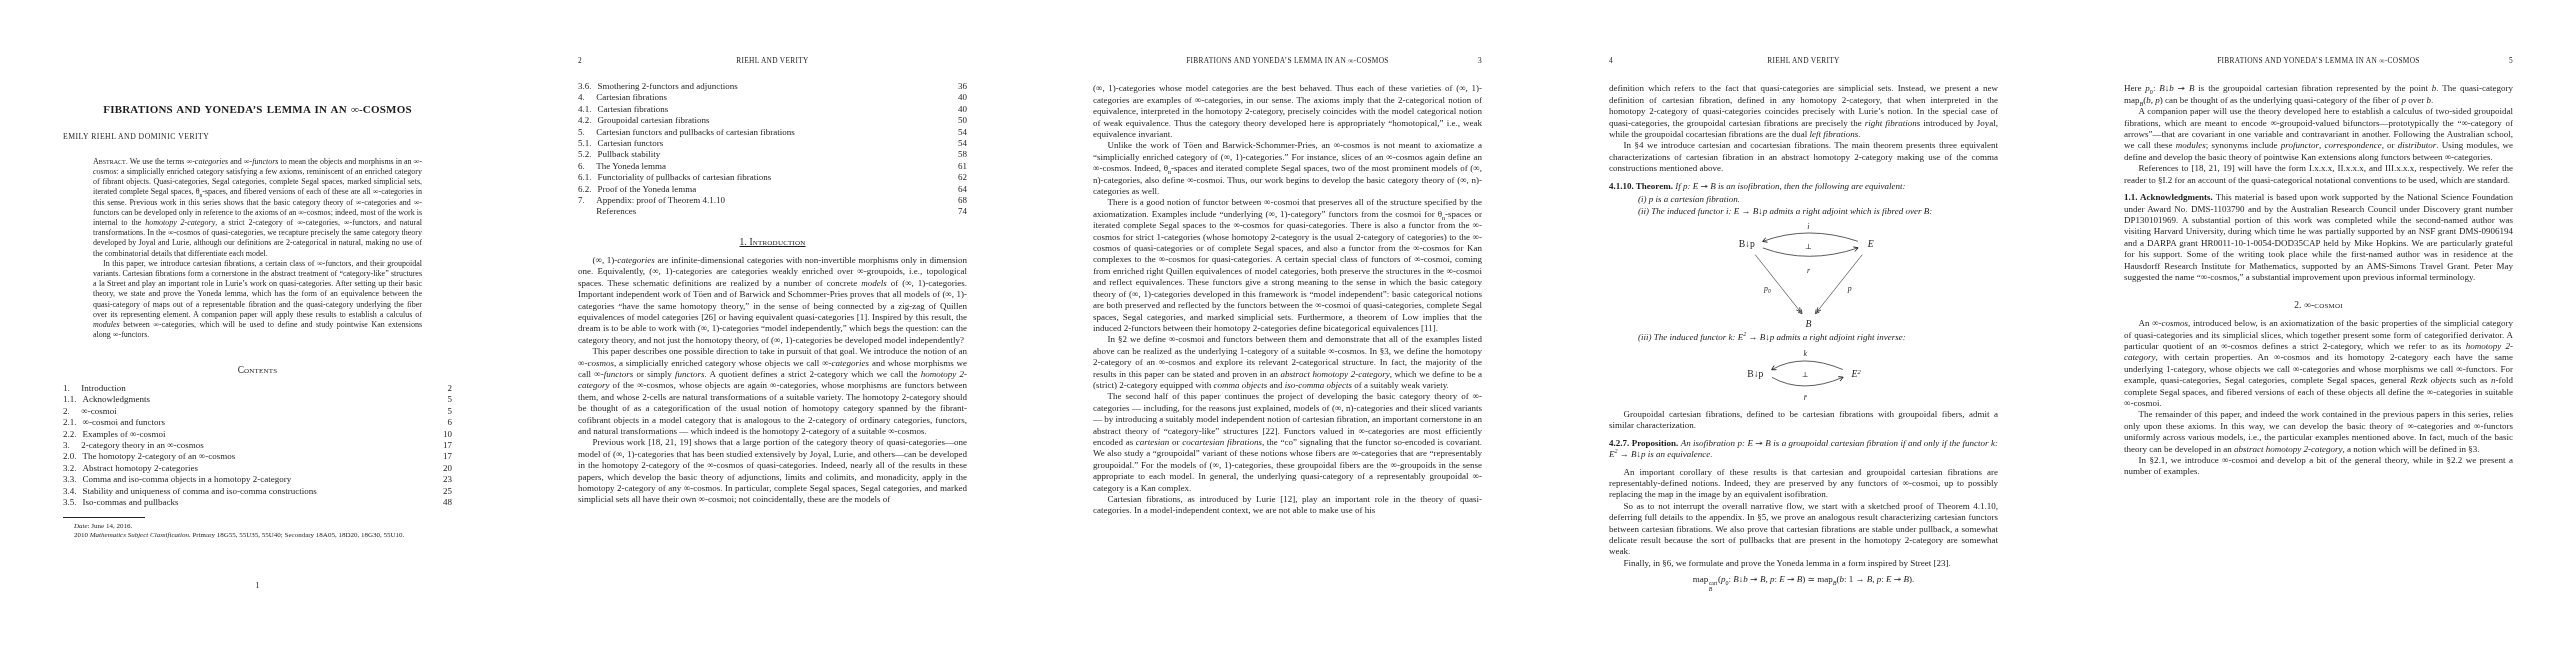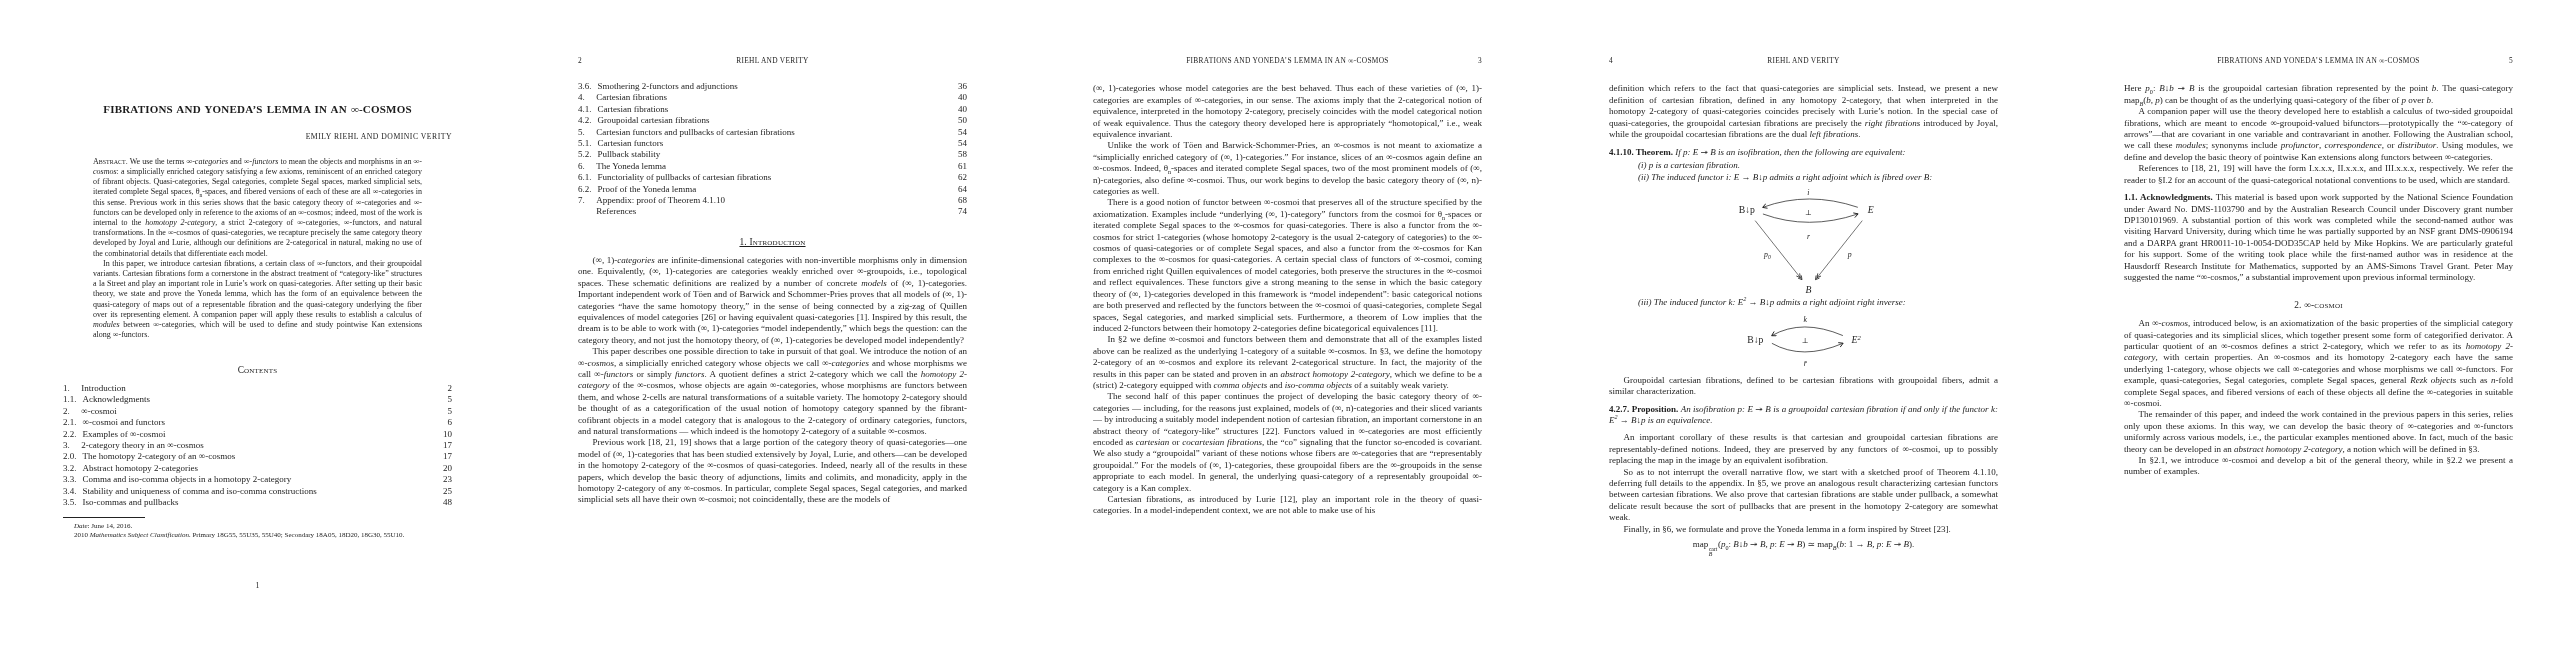--- a/index.html
+++ b/index.html
@@ -9,21 +9,21 @@
   }
   #pages{position:relative;width:2576px;height:667px}
   .page{position:absolute;top:0;width:515px;height:667px;overflow:hidden;background:#fff}
   .runhead{width:389px;margin:56px auto 0;position:relative;height:9.4px;
     font-size:7.4px;letter-spacing:0.3px;text-align:center;white-space:nowrap}
   .hl{position:absolute;left:0}
   .hr{position:absolute;right:0}
   .pgbody{width:389px;margin:12px auto;font-size:9px;line-height:11.4px;text-align:justify}
   .title{text-align:center;font-size:11px;font-weight:bold;margin:103px 0 0;
     letter-spacing:0.2px;word-spacing:1.1px;line-height:13.3px;text-indent:0}
-  .authors{text-align:right;font-size:7.7px;margin-top:14.5px;letter-spacing:0.5px;text-indent:0}
+  .authors{text-align:left;font-size:7.7px;margin-top:14.5px;letter-spacing:0.5px;text-indent:0}
   .abs{width:329px;margin:14.5px auto 0;font-size:8px;line-height:10.2px;text-align:justify}
   .absp{margin:0}
   .absp.ind{text-indent:10px}
   .sc{font-variant:small-caps}
   .secH{text-align:center;font-size:9.4px;margin:0;font-variant:small-caps;
     letter-spacing:0.2px;text-indent:0;font-weight:normal}
   .toc{margin-top:6.7px}
   .tocrow{display:flex;line-height:11.4px;font-size:9px;text-align:left}
   .tnum{margin-right:6.1px;min-width:12.2px}
   .tlab{flex:1}
@@ -202,20 +202,21 @@
         <p class="par">There is a good notion of functor between ∞-cosmoi that preserves all of the structure specified by the axiomatization. Examples include “underlying (∞, 1)-category” functors from the cosmoi for θ<sub>n</sub>-spaces or iterated complete Segal spaces to the ∞-cosmos for quasi-categories. There is also a functor from the ∞-cosmos for strict 1-categories (whose homotopy 2-category is the usual 2-category of categories) to the ∞-cosmos of quasi-categories or of complete Segal spaces, and also a functor from the ∞-cosmos for Kan complexes to the ∞-cosmos for quasi-categories. A certain special class of functors of ∞-cosmoi, coming from enriched right Quillen equivalences of model categories, both preserve the structures in the ∞-cosmoi and reflect equivalences. These functors give a strong meaning to the sense in which the basic category theory of (∞, 1)-categories developed in this framework is “model independent”: basic categorical notions are both preserved and reflected by the functors between the ∞-cosmoi of quasi-categories, complete Segal spaces, Segal categories, and marked simplicial sets. Furthermore, a theorem of Low implies that the induced 2-functors between their homotopy 2-categories define bicategorical equivalences [11].</p>
         <p class="par">In §2 we define ∞-cosmoi and functors between them and demonstrate that all of the examples listed above can be realized as the underlying 1-category of a suitable ∞-cosmos. In §3, we define the homotopy 2-category of an ∞-cosmos and explore its relevant 2-categorical structure. In fact, the majority of the results in this paper can be stated and proven in an <i>abstract homotopy 2-category</i>, which we define to be a (strict) 2-category equipped with <i>comma objects</i> and <i>iso-comma objects</i> of a suitably weak variety.</p>
         <p class="par">The second half of this paper continues the project of developing the basic category theory of ∞-categories — including, for the reasons just explained, models of (∞, n)-categories and their sliced variants — by introducing a suitably model independent notion of cartesian fibration, an important cornerstone in an abstract theory of “category-like” structures [22]. Functors valued in ∞-categories are most efficiently encoded as <i>cartesian</i> or <i>cocartesian fibrations</i>, the “co” signaling that the functor so-encoded is covariant. We also study a “groupoidal” variant of these notions whose fibers are ∞-categories that are “representably groupoidal.” For the models of (∞, 1)-categories, these groupoidal fibers are the ∞-groupoids in the sense appropriate to each model. In general, the underlying quasi-category of a representably groupoidal ∞-category is a Kan complex.</p>
         <p class="par">Cartesian fibrations, as introduced by Lurie [12], play an important role in the theory of quasi-categories. In a model-independent context, we are not able to make use of his</p>
       </div>
     </div>
     <div class="page" style="left: 1546px;">
       <div class="runhead"><span class="hl">4</span><span class="hc">RIEHL AND VERITY</span></div>
       <div class="pgbody">
         <p class="par noind" style="margin-top: 18px;">definition which refers to the fact that quasi-categories are simplicial sets. Instead, we present a new definition of cartesian fibration, defined in any homotopy 2-category, that when interpreted in the homotopy 2-category of quasi-categories coincides precisely with Lurie’s notion. In the special case of quasi-categories, the groupoidal cartesian fibrations are precisely the <i>right fibrations</i> introduced by Joyal, while the groupoidal cocartesian fibrations are the dual <i>left fibrations</i>.</p>
+        <p class="par">In §4 we introduce cartesian and cocartesian fibrations. The main theorem presents three equivalent characterizations of cartesian fibration in an abstract homotopy 2-category making use of the comma constructions mentioned above.</p>
         <p class="par noind" style="margin-top: 6.1px;"><b>4.1.10. Theorem.</b> <i>If p: E ↠ B is an isofibration, then the following are equivalent:</i></p>
         <p class="item" style="margin-top: 2.2px;"><i>(i) p is a cartesian fibration.</i></p>
         <p class="item"><i>(ii) The induced functor i: E → B↓p admits a right adjoint which is fibred over B:</i></p>
         <div class="diagwrap" style="margin-top: 2.2px;"><svg width="222" height="109" viewBox="0 0 400 196" style="font-size:16px">
   <defs>
     <marker id="t-a1" viewBox="0 0 10 10" refX="7.5" refY="5" markerWidth="8.5" markerHeight="8.5" orient="auto">
                 <path d="M1,1 L8,5 L1,9" fill="none" stroke="#1c1c1c" stroke-width="1.4"></path>
               </marker>
     <marker id="t-a2" viewBox="0 0 15 10" refX="12.5" refY="5" markerWidth="13" markerHeight="9" orient="auto">
                 <path d="M1,1 L8,5 L1,9 M6,1 L13,5 L6,9" fill="none" stroke="#1c1c1c" stroke-width="1.4"></path>

